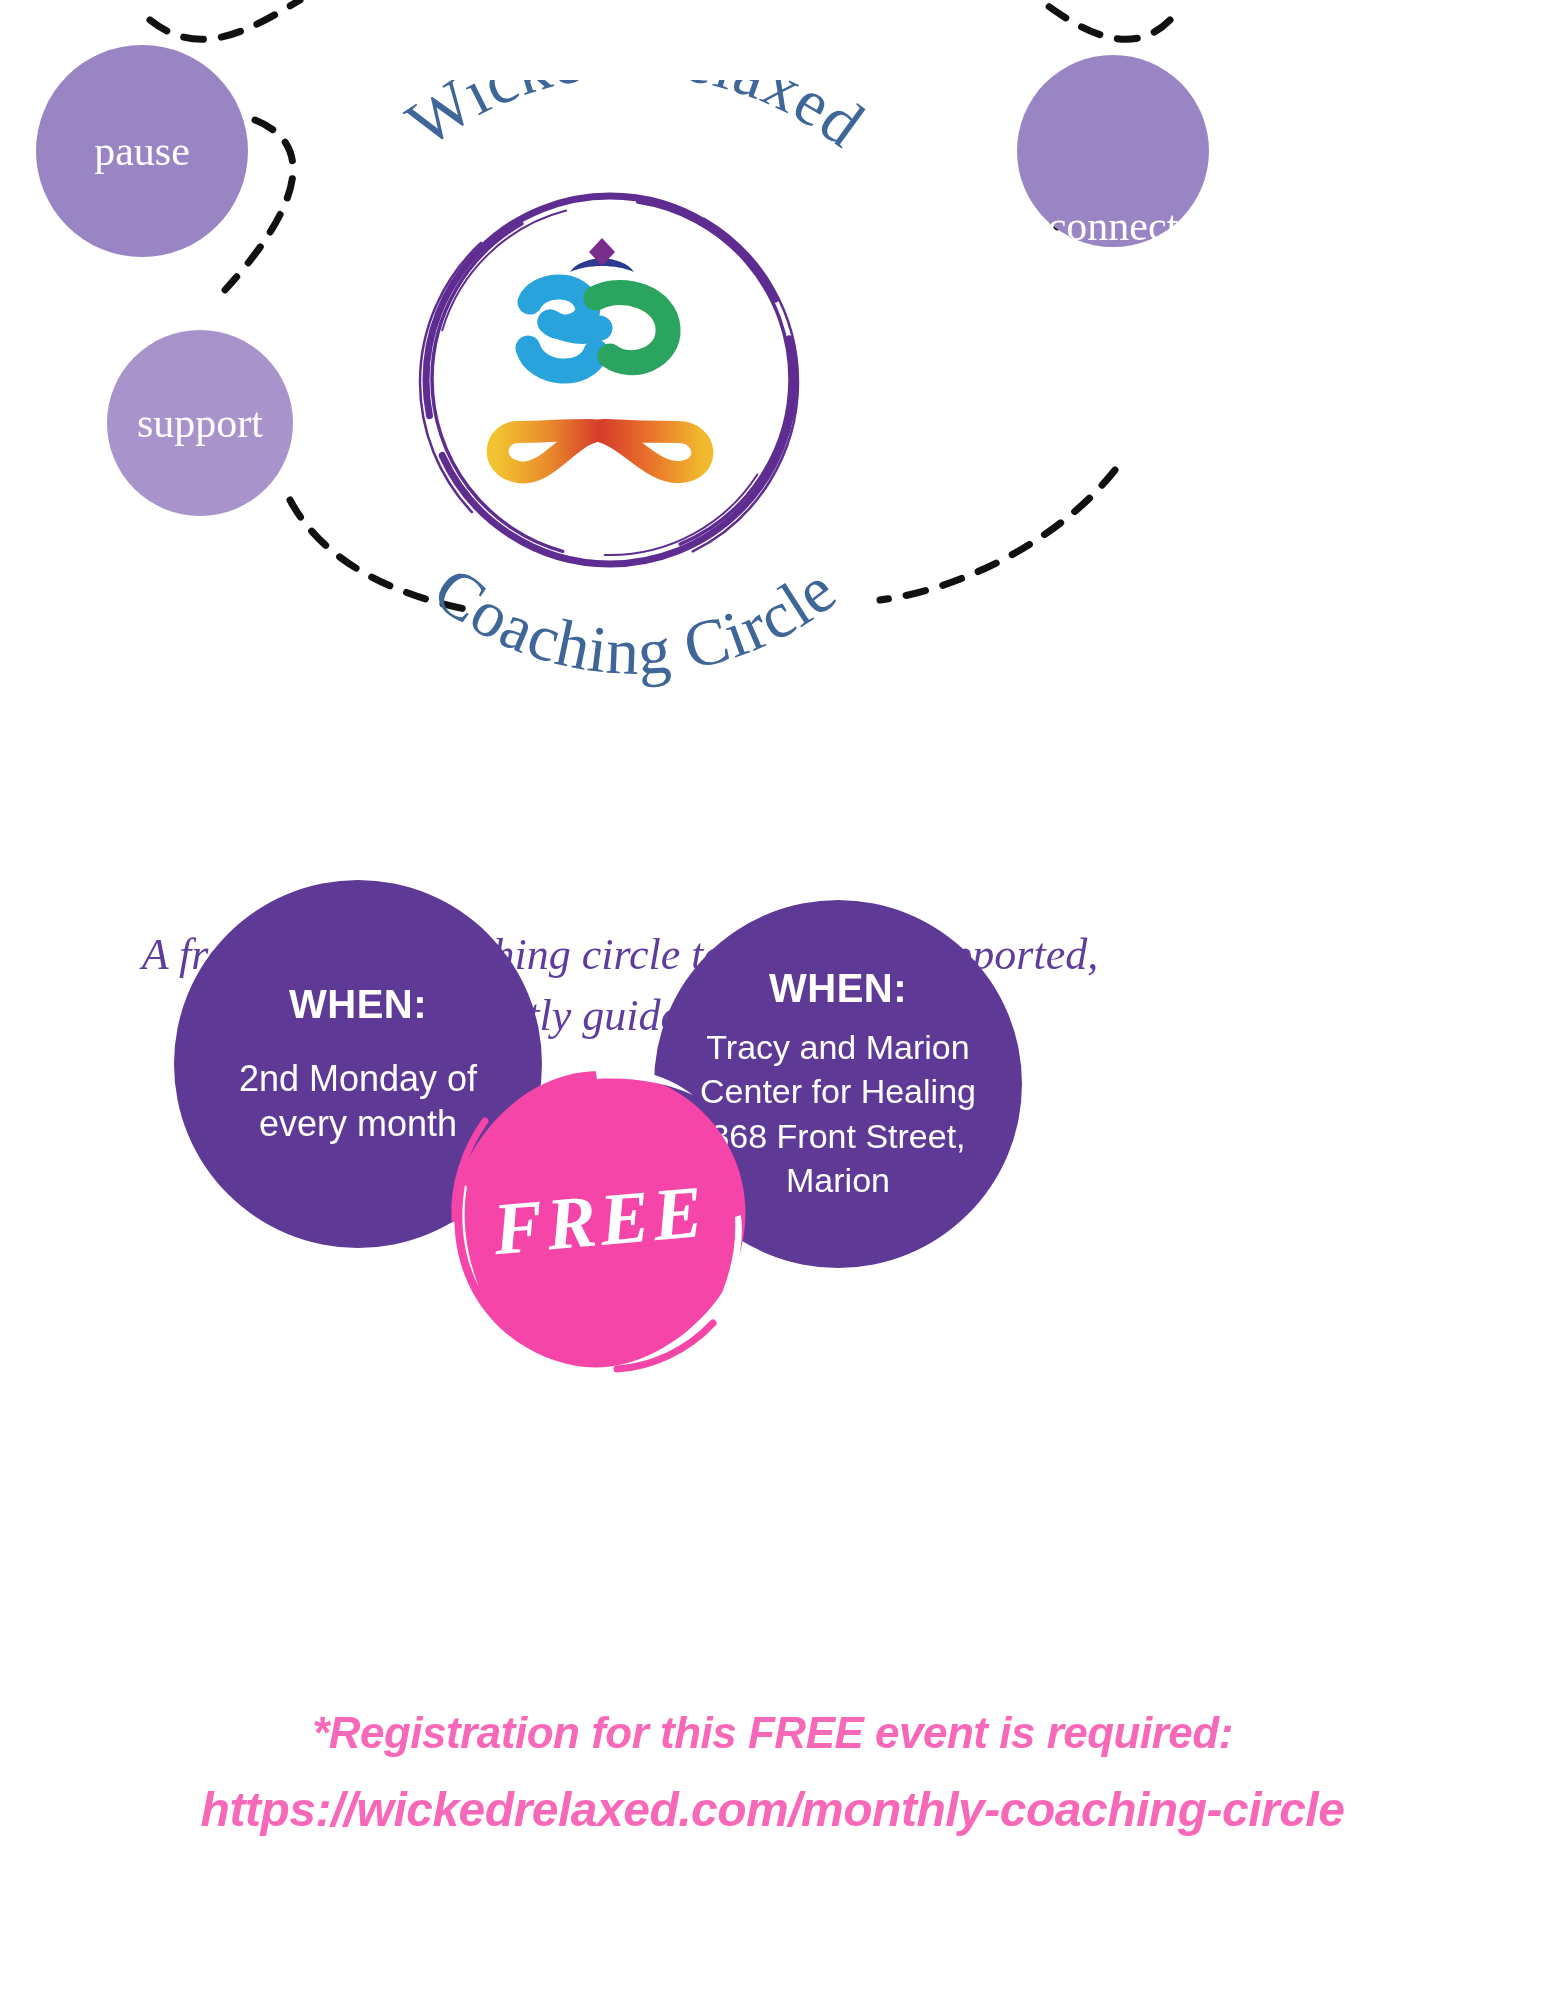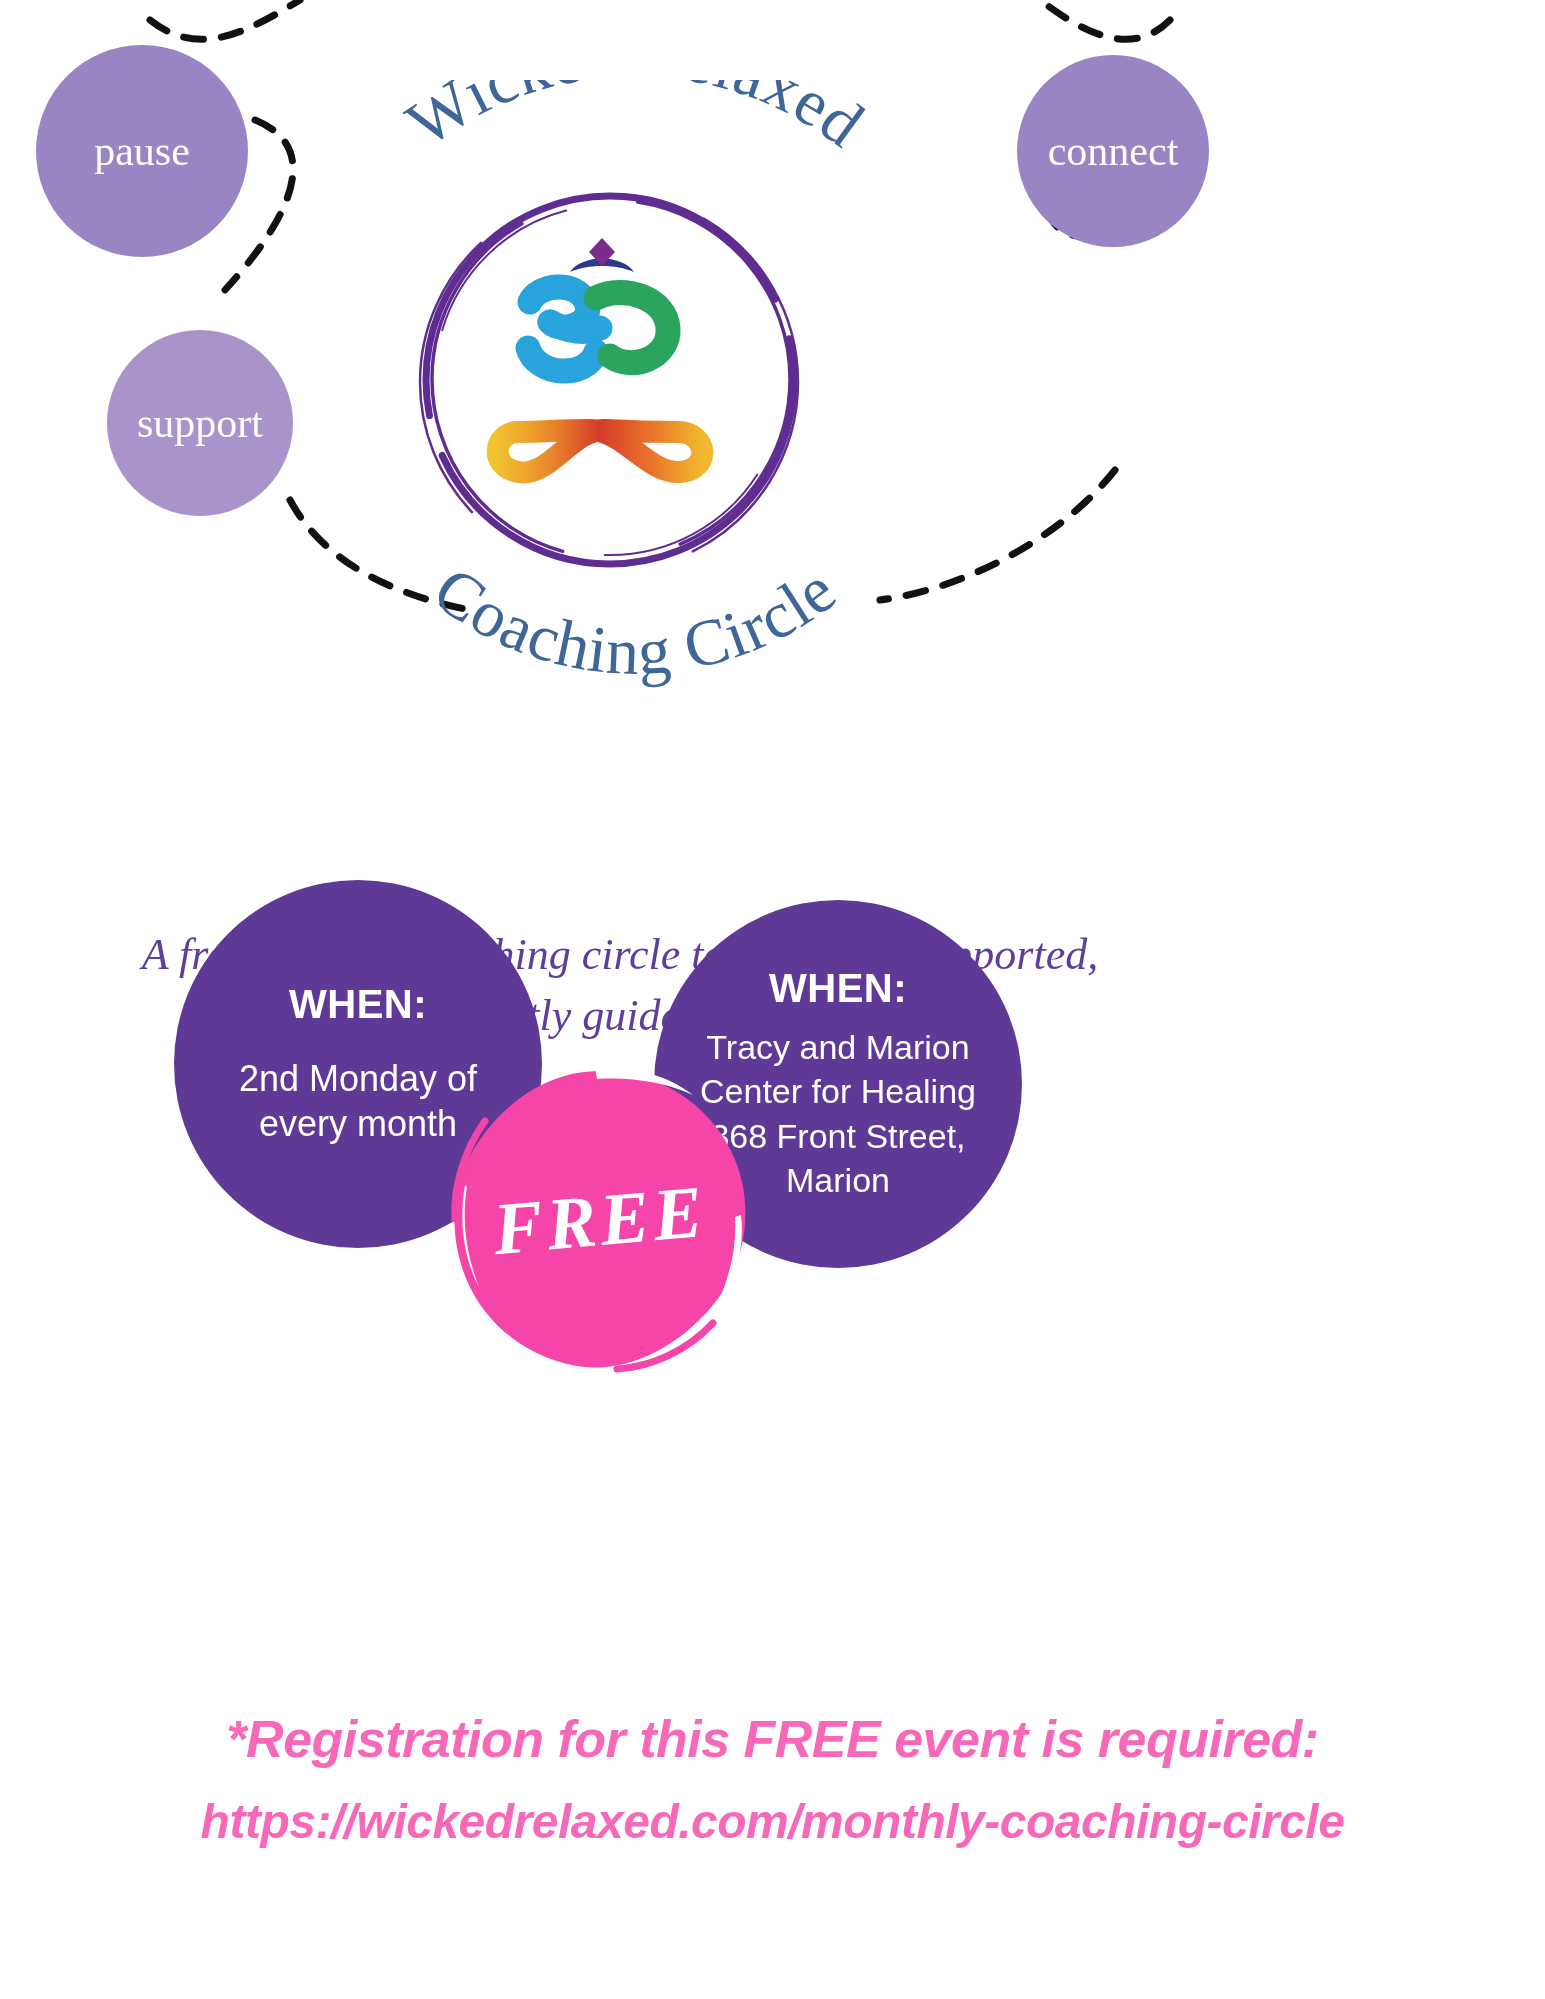--- a/index.html
+++ b/index.html
@@ -15,21 +15,21 @@
   .dash-svg { position:absolute; left:0; top:0; width:1545px; height:860px; }
 
   .word-bubble {
     position:absolute; border-radius:50%;
     display:flex; align-items:center; justify-content:center;
     color:#ffffff; font-family:"Liberation Serif", serif;
     font-size:42px; line-height:1;
   }
   #bubble-pause   { left:36px;  top:45px;  width:212px; height:212px; background:#9a85c4; }
   #bubble-support { left:107px; top:330px; width:186px; height:186px; background:#a893cb; }
-  #bubble-connect { left:1017px;top:55px;  width:192px; height:192px; background:#9a85c4; }
+  #bubble-connect { left:1017px;top:55px;  width:192px; height:192px; background:#9a85c4;align-items:flex-end; }
   #bubble-reflect { left:936px; top:313px; width:186px; height:186px; background:#a893cb; }
 
   
   #title-arc-svg { position:absolute; left:285px; top:80px; width:700px; height:620px; }
   .arc-text {
     fill:#3f6698; font-family:"Liberation Serif", serif;
     font-size:66px; letter-spacing:1px;
   }
 
   
@@ -74,21 +74,21 @@
     letter-spacing:4px; transform:rotate(-5deg);
   }
 
   
   #footer {
     position:absolute; left:60px; top:1700px; width:1425px;
     text-align:center; color:#f768b8;
     font-family:"Liberation Sans", sans-serif;
     font-weight:bold; font-style:italic;
   }
-  #reg-note { font-size:52px; line-height:1.5; letter-spacing:-.5px; }
+  #reg-note { font-size:44px; line-height:1.5; letter-spacing:-.5px; }
   #reg-url  { font-size:48px; line-height:1.5; letter-spacing:-.5px; margin-top:8px; }
 </style>
 </head>
 <body>
 
 <div id="logo-cluster">
 
   <svg class="dash-svg" viewBox="0 0 1545 860" preserveAspectRatio="none">
     <g fill="none" stroke="#111111" stroke-width="7" stroke-dasharray="20 18" stroke-linecap="round">
       <path d="M150,20 C200,60 250,30 300,0"></path>

